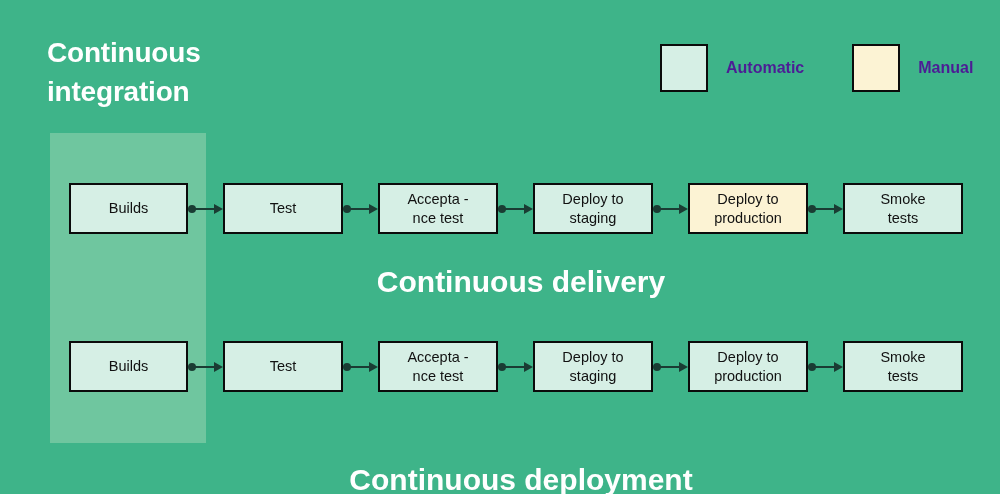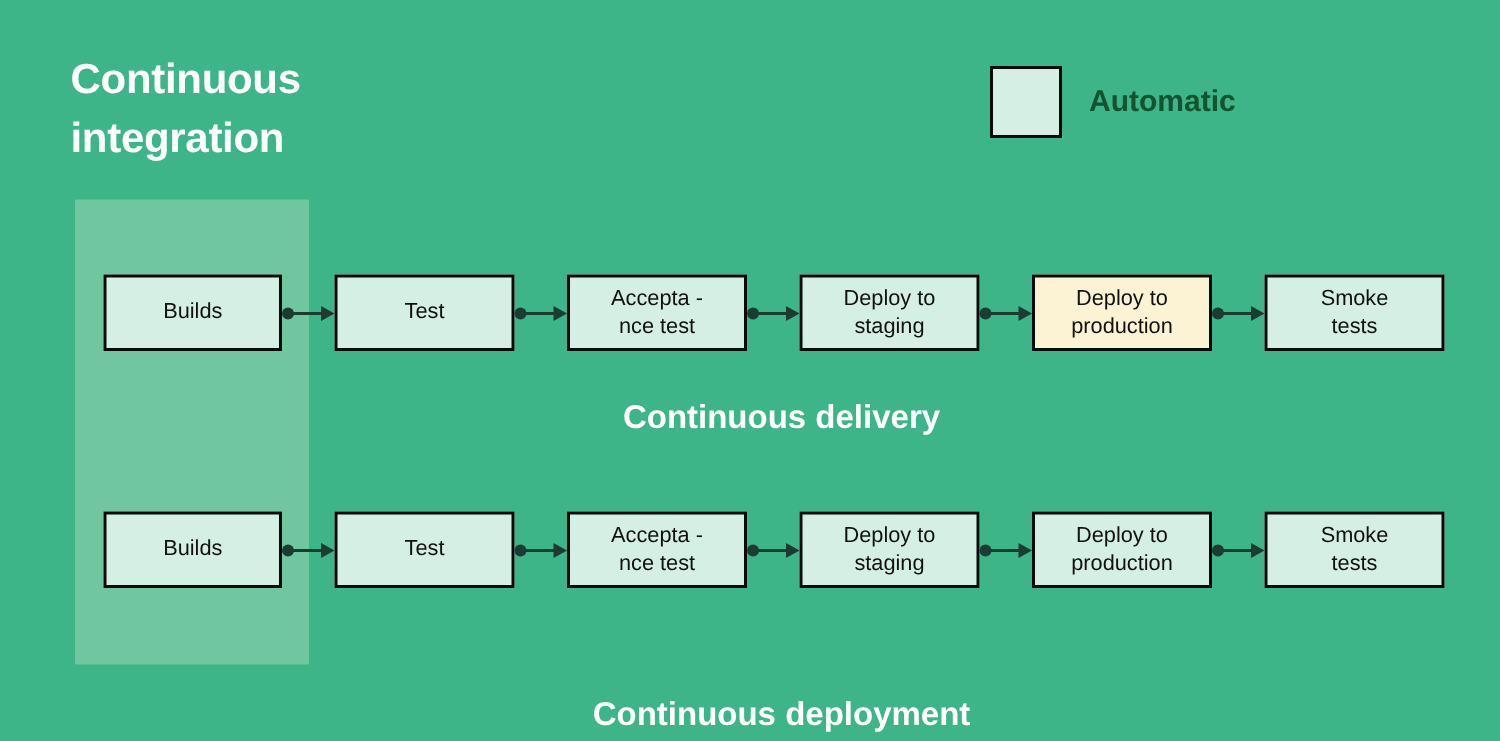--- a/index.html
+++ b/index.html
@@ -64,22 +64,22 @@
   .legend-swatch {
     width: 48px;
     height: 48px;
     border: 2px solid #0b0b0b;
     box-sizing: border-box;
   }
   .legend-swatch.automatic { background: #d6efe5; }
   .legend-swatch.manual    { background: #fcf3d4; }
   .legend-label {
     margin-left: 18px;
-    color: #14532d;
-    font-size: 20px;
+    color: #4c1d95;
+    font-size: 16px;
     font-weight: bold;
     white-space: nowrap;
   }
 
   
   .row {
     position: absolute;
     left: 0;
     top: 0;
     width: 1000px;
@@ -133,41 +133,45 @@
     height: 0;
     border-top: 5px solid transparent;
     border-bottom: 5px solid transparent;
     border-left: 9px solid #1a3c33;
   }
 
   
   .caption {
     position: absolute;
     color: #ffffff;
-    font-size: 22px;
+    font-size: 30px;
     font-weight: bold;
     text-align: right;
     white-space: nowrap;
     transform: translateX(-50%);
   }
 </style>
 </head>
 <body>
 
 <div id="canvas">
 
   <div class="ci-band" style="left: 50px; top: 133px; width: 156px; height: 310px; background: rgb(111, 198, 159);"></div>
 
   <div class="title">Continuous
 integration</div>
 
   <div class="legend">
     <div class="legend-item">
       <span class="legend-swatch automatic"></span>
       <span class="legend-label">Automatic</span>
+    </div>
+    <div class="legend-item">
+      <span class="legend-swatch manual"></span>
+      <span class="legend-label">Manual</span>
     </div>
   </div>
 
   <div id="rows-host">
       <div class="row">
         <div class="node automatic" style="left: 69px; top: 183px; width: 119px;">Builds</div>
         <div class="conn" style="left: 188px; width: 35px; top: 202.5px;">
           <span class="line"></span>
           <span class="dot"></span>
           <span class="head"></span>

